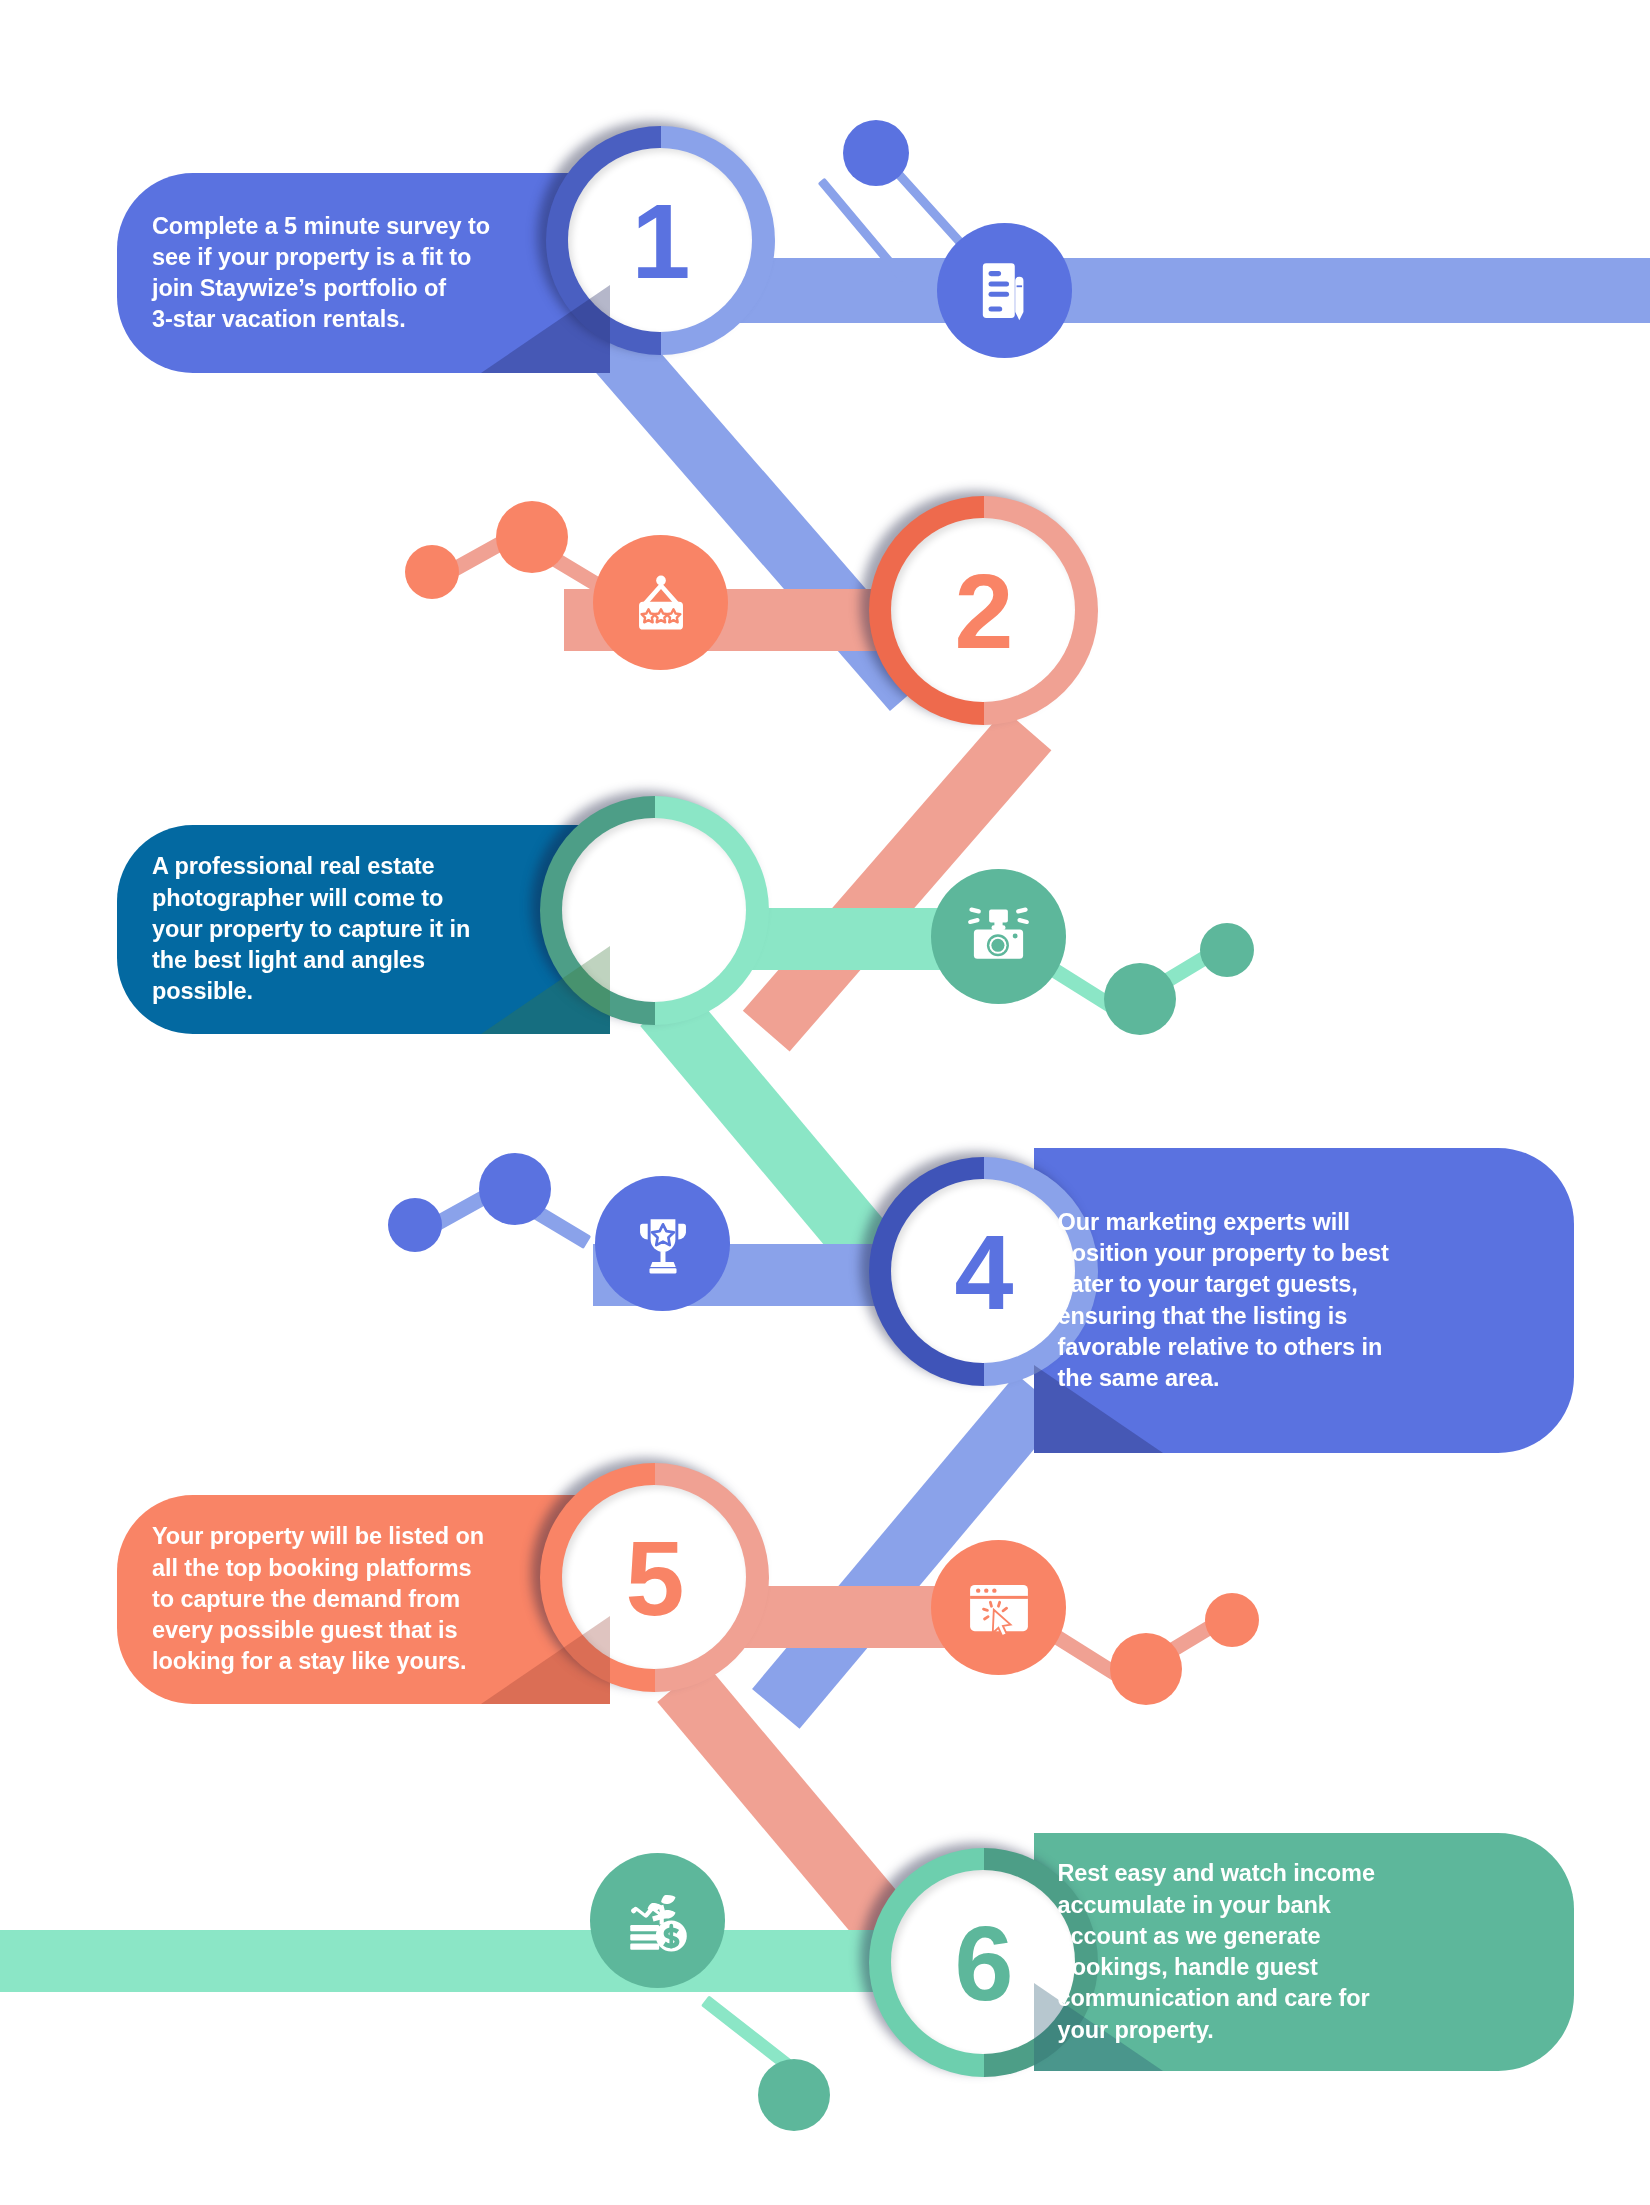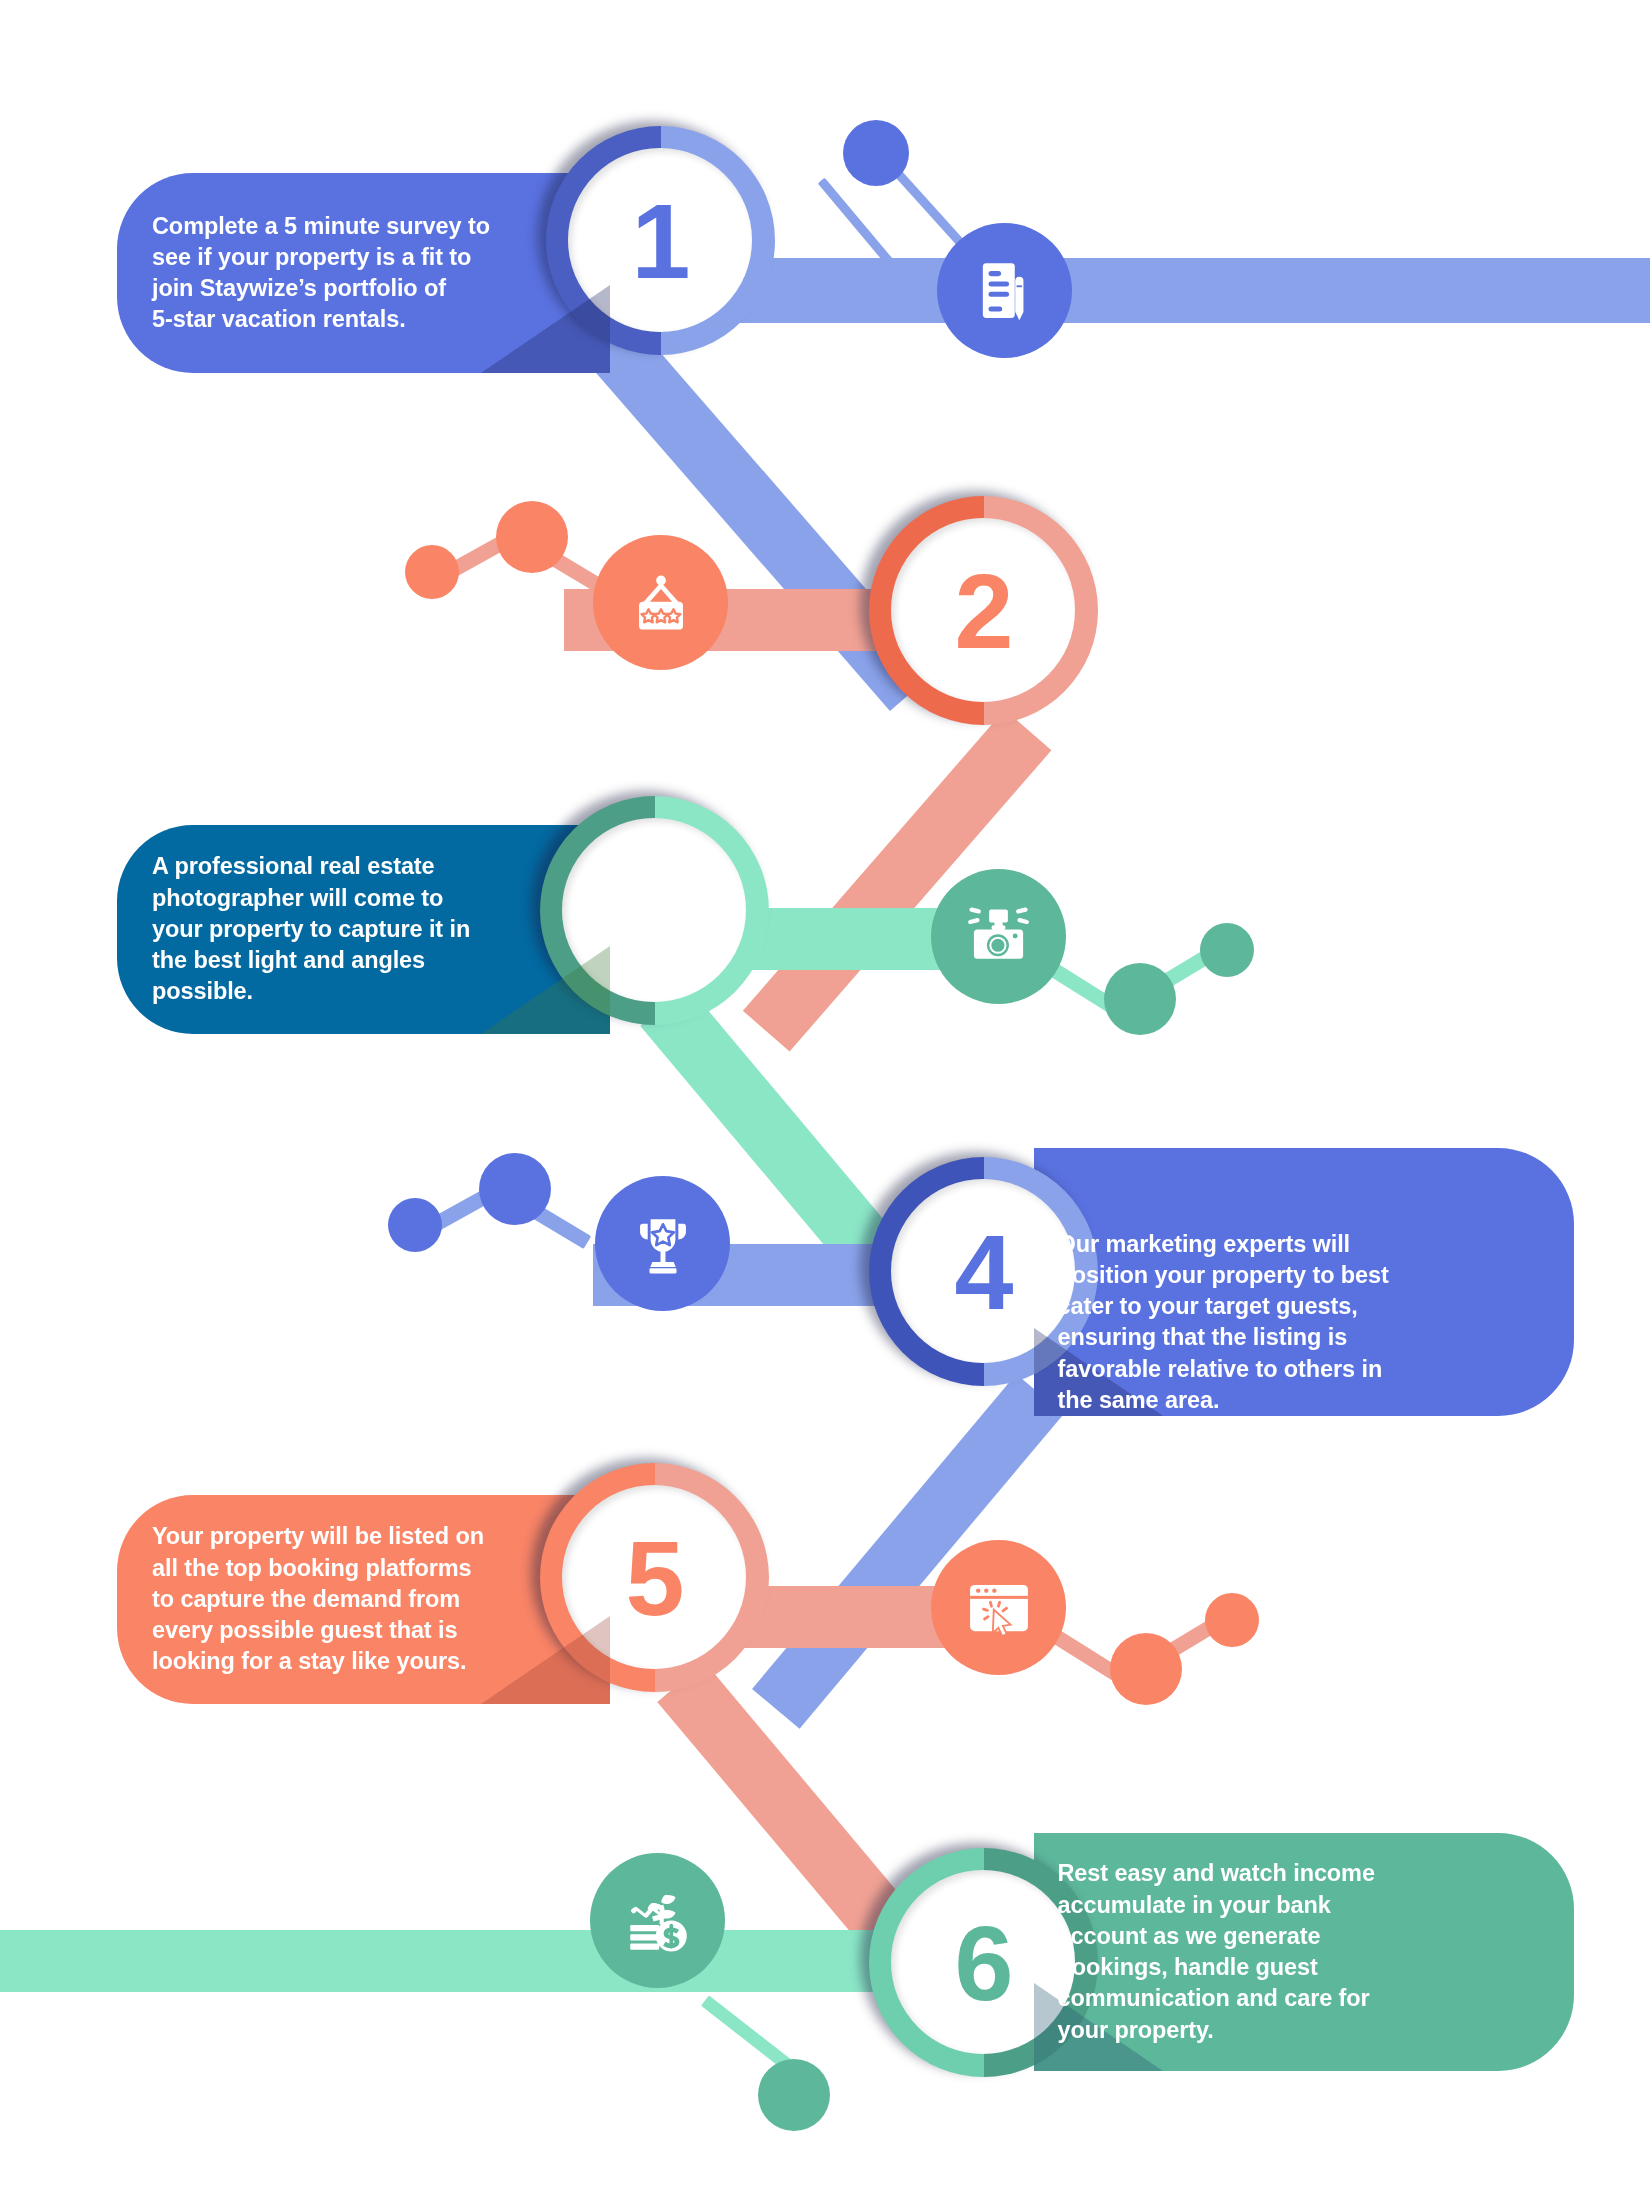--- a/index.html
+++ b/index.html
@@ -156,34 +156,34 @@
 
   </div>
 
   <div class="layer">
 
     <div class="card left" style="left:117px;top:173px;width:493px;height:200px;background:#5a72e0;">
       <div class="corner" style="border-color:transparent transparent rgba(30,35,95,.33) transparent;"></div>
       <div class="body">Complete a 5 minute survey to
 see if your property is a fit to
 join Staywize’s portfolio of
-5-star vacation rentals.</div>
+3-star vacation rentals.</div>
     </div>
 
 
     <div class="card left" style="left:117px;top:825px;width:493px;height:209px;background:#0369a1;">
       <div class="corner" style="border-color:transparent transparent rgba(60,120,60,.33) transparent;"></div>
       <div class="body">A professional real estate
 photographer will come to
 your property to capture it in
 the best light and angles
 possible.</div>
     </div>
 
-    <div class="card right" style="left:1034px;top:1148px;width:540px;height:268px;background:#5a72e0;align-items:flex-end;">
+    <div class="card right" style="left:1034px;top:1148px;width:540px;height:305px;background:#5a72e0;">
       <div class="corner" style="border-color:transparent transparent transparent rgba(30,35,95,.33);"></div>
       <div class="body">Our marketing experts will
 position your property to best
 cater to your target guests,
 ensuring that the listing is
 favorable relative to others in
 the same area.</div>
     </div>
 
     <div class="card right" style="left:1034px;top:1833px;width:540px;height:238px;background:#5db79b;">

